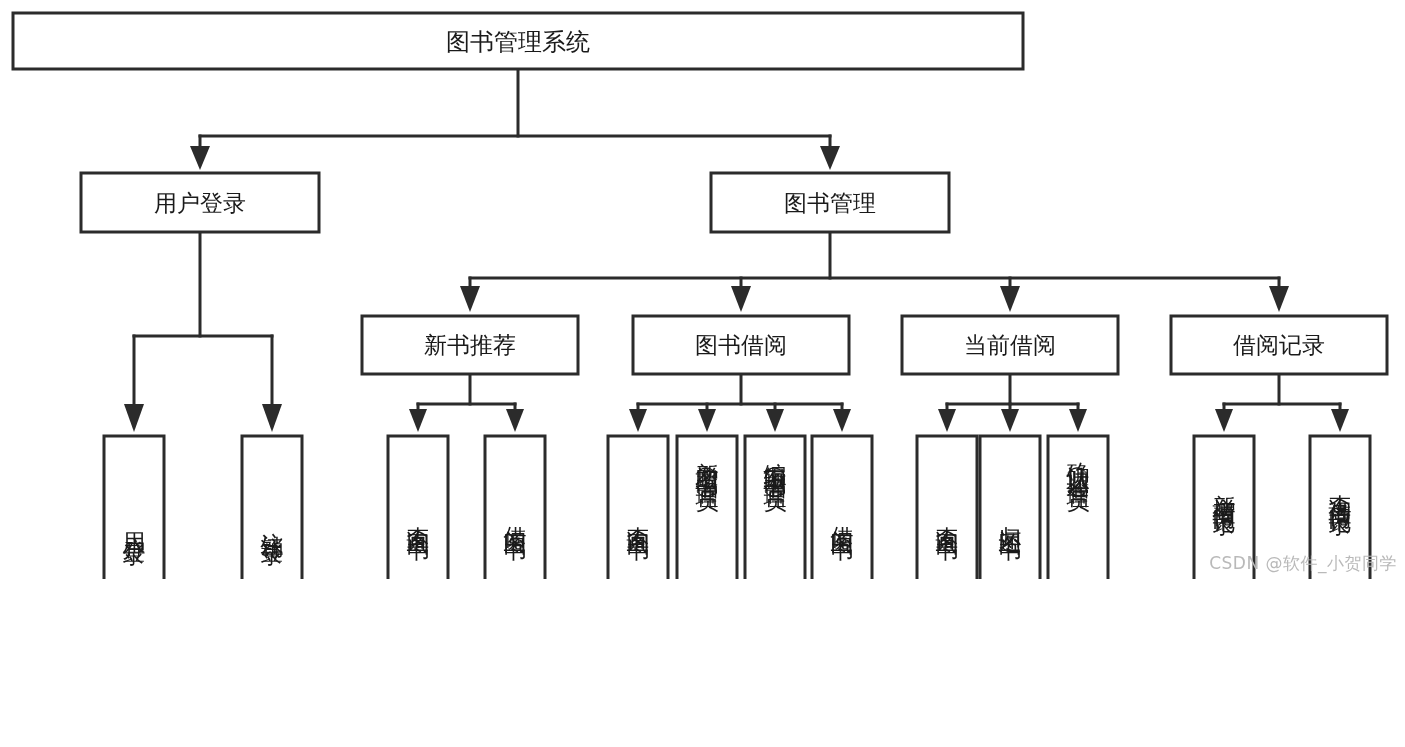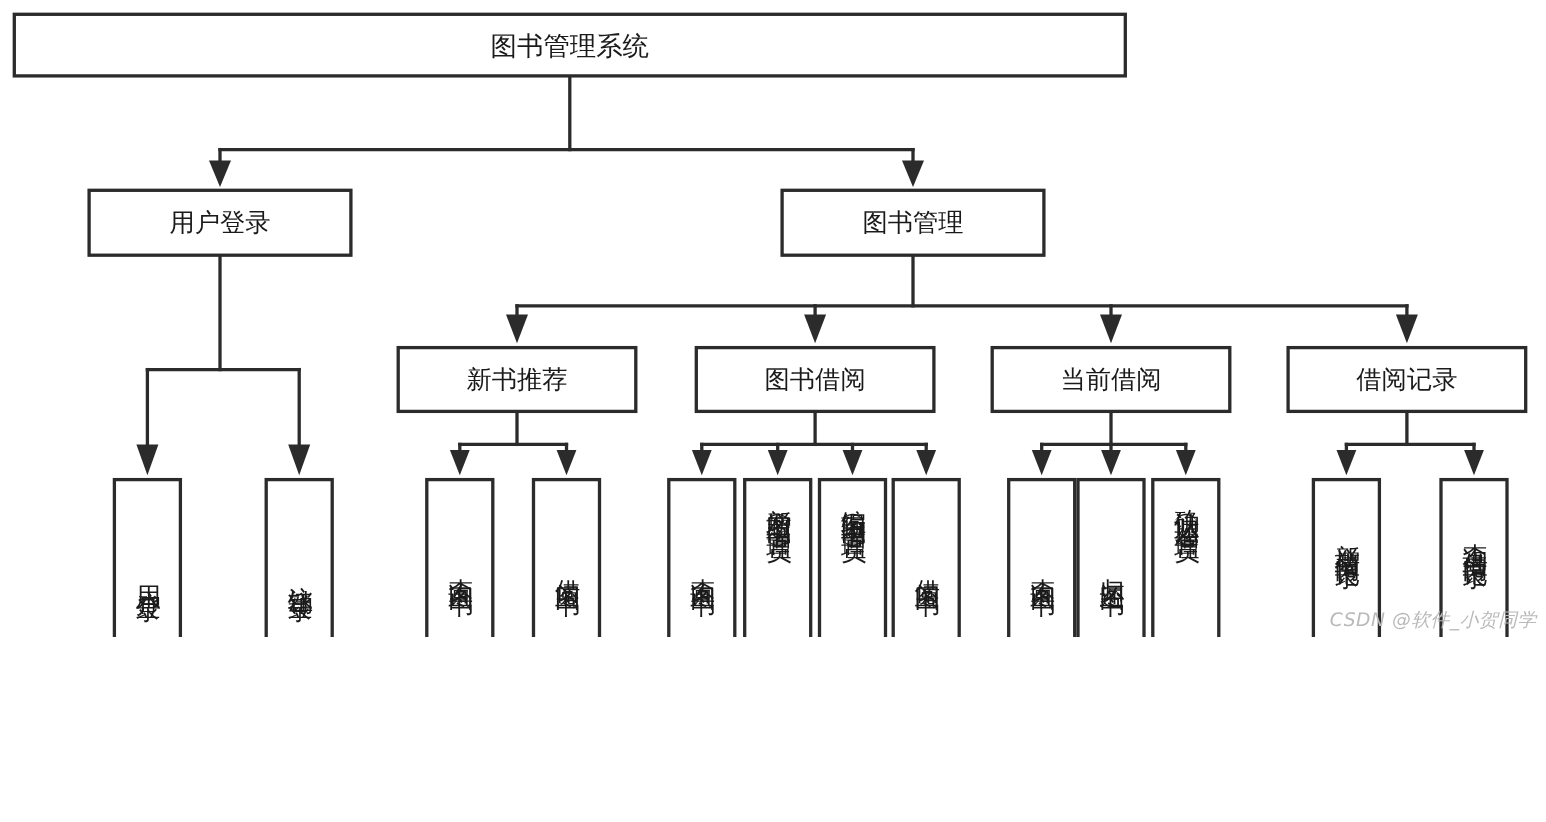--- a/index.html
+++ b/index.html
@@ -70,21 +70,20 @@
   }
   .watermark {
     position: absolute;
     right: 8px;
     bottom: 4px;
     font-family: "DejaVu Sans", "Liberation Sans", sans-serif;
     font-size: 17px;
     color: #b9b9b9;
     letter-spacing: 0.5px;
     white-space: nowrap;
-    font-style: italic;
   }
 </style>
 </head>
 <body>
 
 <div id="stage">
 
   <svg id="diagram" viewBox="0 0 1405 747">
     <defs>
       <marker id="arrow" viewBox="0 0 12 12" refX="6" refY="11" markerWidth="11" markerHeight="11" orient="auto-start-reverse">

